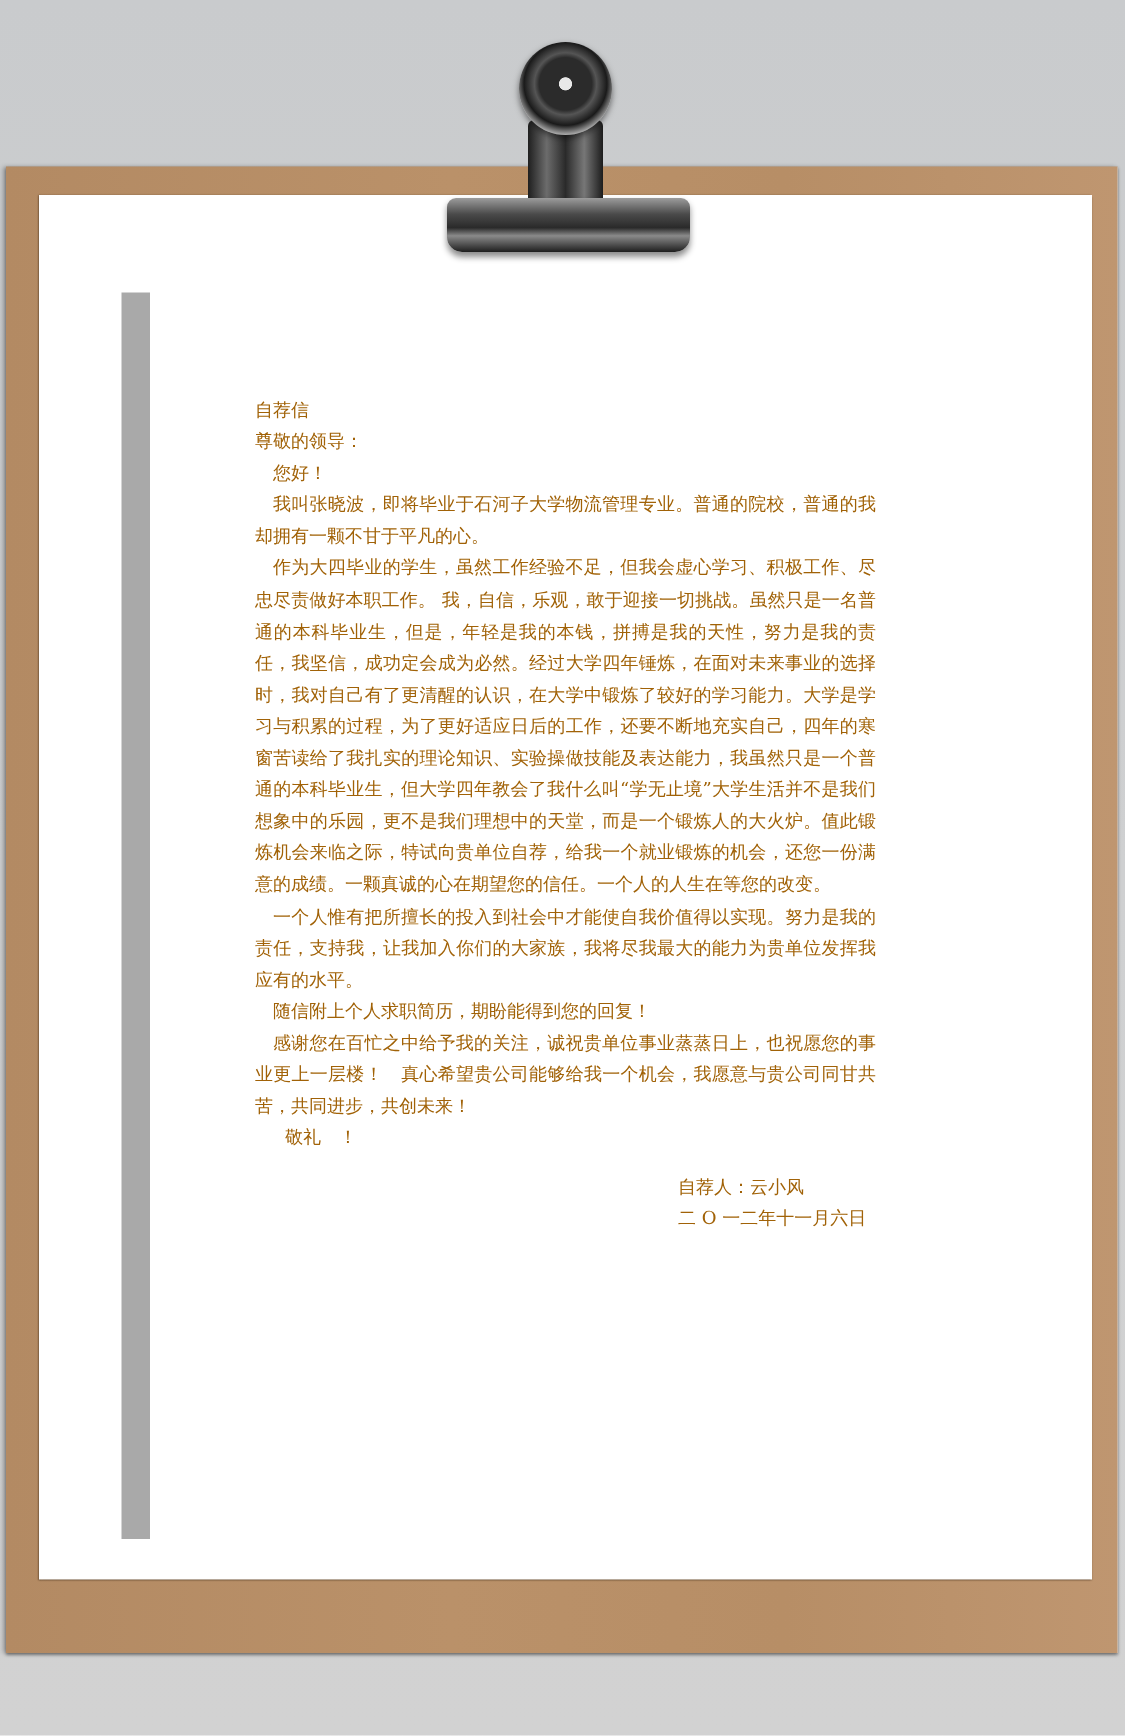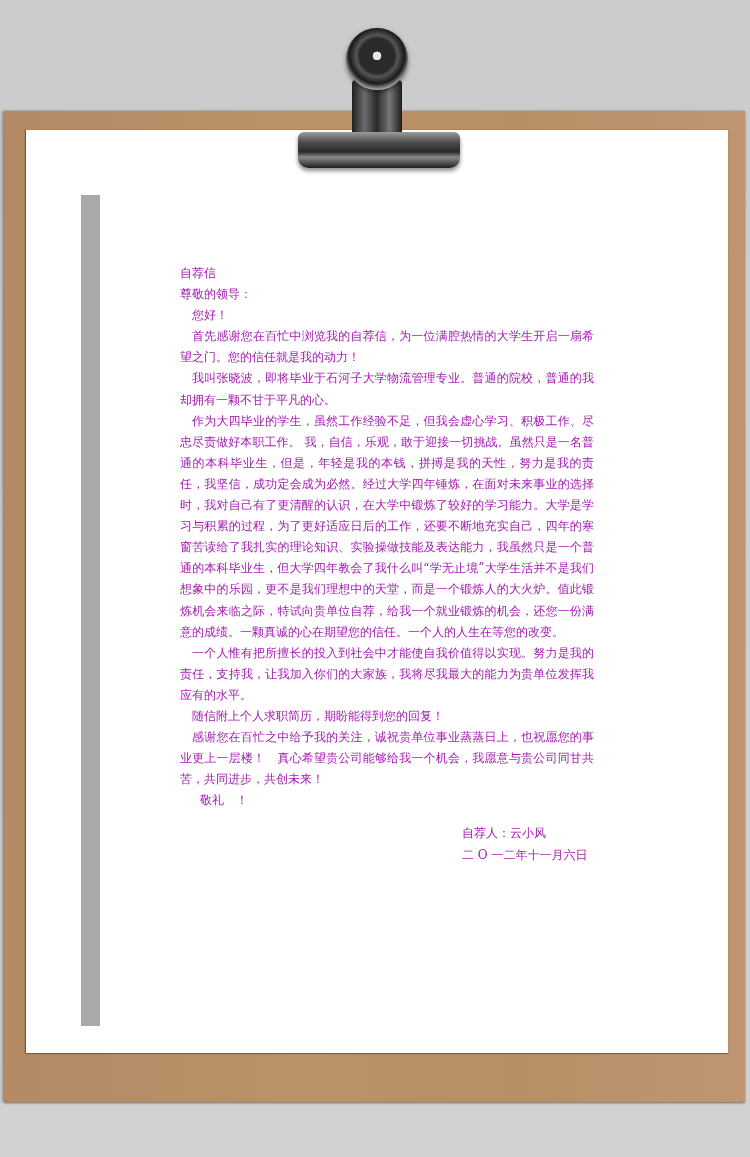--- a/index.html
+++ b/index.html
@@ -32,22 +32,22 @@
       position: absolute; left: 56px; top: 55px; width: 50px; height: 62px;
       background: linear-gradient(90deg, #1f1f1f 0%, #6c6c6c 25%, #2a2a2a 50%, #777 75%, #1c1c1c 100%);
       border-radius: 4px 4px 8px 8px;
     }
     .clip-base {
       position: absolute; left: 2px; top: 107px; width: 162px; height: 36px; border-radius: 6px 6px 10px 10px;
       background: linear-gradient(180deg, #9c9c9c 0%, #4a4a4a 30%, #2a2a2a 55%, #8a8a8a 70%, #1e1e1e 100%);
       box-shadow: 0 3px 4px rgba(0,0,0,0.45);
     }
     .letter {
-      position: absolute; left: 180px; top: 263px; width: 414px;
-      font-size: 12px; line-height: 21.1px; color: #a21caf;
+      position: absolute; left: 170px; top: 263px; width: 414px;
+      font-size: 12px; line-height: 21.1px; color: #a16207;
     }
     .title { text-align: center; margin: 0 0 0 0; }
     .p { margin: 0; text-align: justify; }
     .indent { text-indent: 12px; }
     .closing { padding-left: 20px; }
     .sig { padding-left: 282px; }
   </style>
 </head>
 <body>
 
@@ -58,21 +58,20 @@
 <div class="clip">
   <div class="clip-neck"></div>
   <div class="clip-ring"></div>
   <div class="clip-base"></div>
 </div>
 
 <div class="letter">
   <p class="p title">自荐信</p>
   <p class="p">尊敬的领导：</p>
   <p class="p indent">您好！</p>
-  <p class="p indent">首先感谢您在百忙中浏览我的自荐信，为一位满腔热情的大学生开启一扇希望之门。您的信任就是我的动力！</p>
   <p class="p indent">我叫张晓波，即将毕业于石河子大学物流管理专业。普通的院校，普通的我却拥有一颗不甘于平凡的心。</p>
   <p class="p indent">作为大四毕业的学生，虽然工作经验不足，但我会虚心学习、积极工作、尽忠尽责做好本职工作。 我，自信，乐观，敢于迎接一切挑战。虽然只是一名普通的本科毕业生，但是，年轻是我的本钱，拼搏是我的天性，努力是我的责任，我坚信，成功定会成为必然。经过大学四年锤炼，在面对未来事业的选择时，我对自己有了更清醒的认识，在大学中锻炼了较好的学习能力。大学是学习与积累的过程，为了更好适应日后的工作，还要不断地充实自己，四年的寒窗苦读给了我扎实的理论知识、实验操做技能及表达能力，我虽然只是一个普通的本科毕业生，但大学四年教会了我什么叫“学无止境”大学生活并不是我们想象中的乐园，更不是我们理想中的天堂，而是一个锻炼人的大火炉。值此锻炼机会来临之际，特试向贵单位自荐，给我一个就业锻炼的机会，还您一份满意的成绩。一颗真诚的心在期望您的信任。一个人的人生在等您的改变。</p>
   <p class="p indent">一个人惟有把所擅长的投入到社会中才能使自我价值得以实现。努力是我的责任，支持我，让我加入你们的大家族，我将尽我最大的能力为贵单位发挥我应有的水平。</p>
   <p class="p indent">随信附上个人求职简历，期盼能得到您的回复！</p>
   <p class="p indent">感谢您在百忙之中给予我的关注，诚祝贵单位事业蒸蒸日上，也祝愿您的事业更上一层楼！　真心希望贵公司能够给我一个机会，我愿意与贵公司同甘共苦，共同进步，共创未来！</p>
   <p class="p closing">敬礼　！</p>
   <p class="p sig" style="margin-top:12px">自荐人：云小风</p>
   <p class="p sig">二 O 一二年十一月六日</p>
 </div>
 

